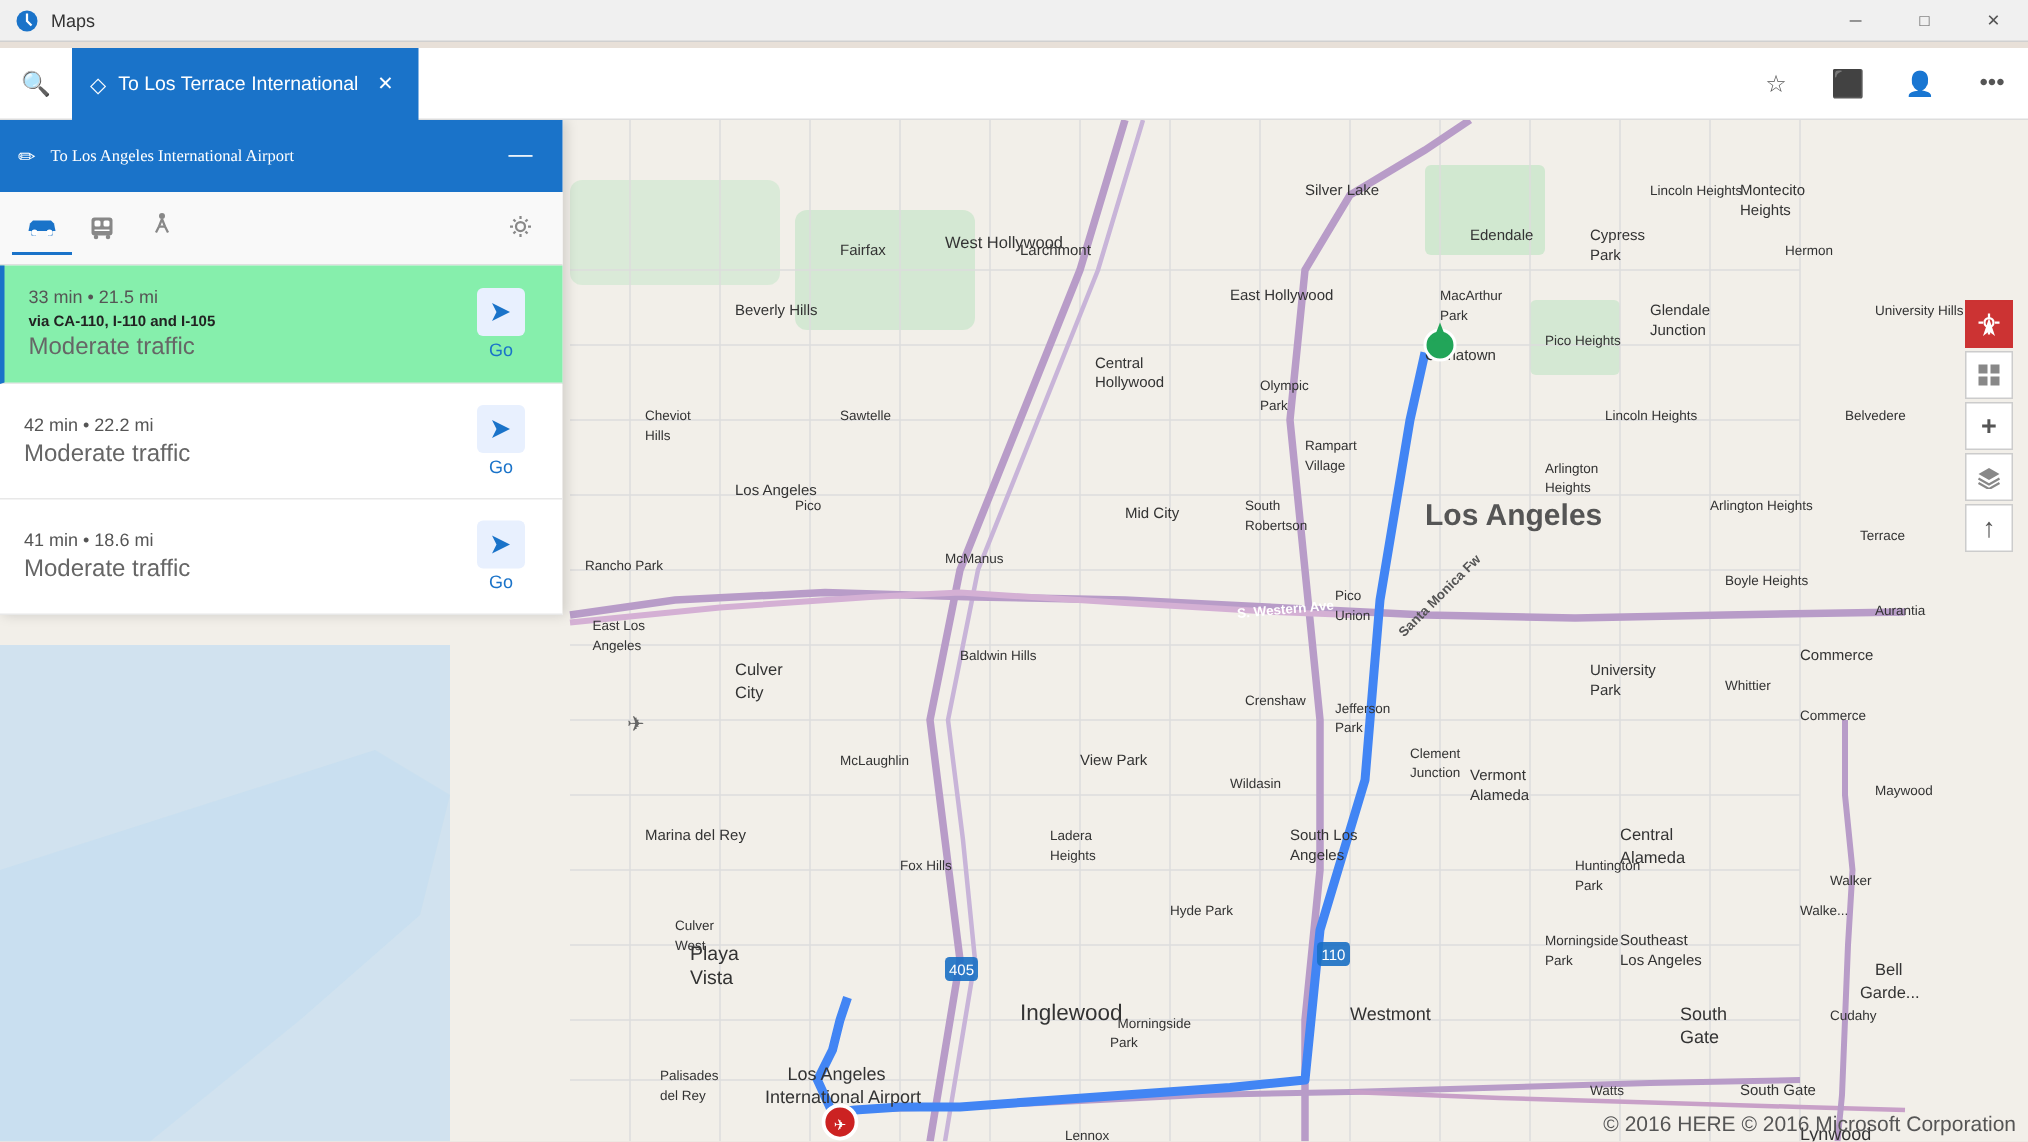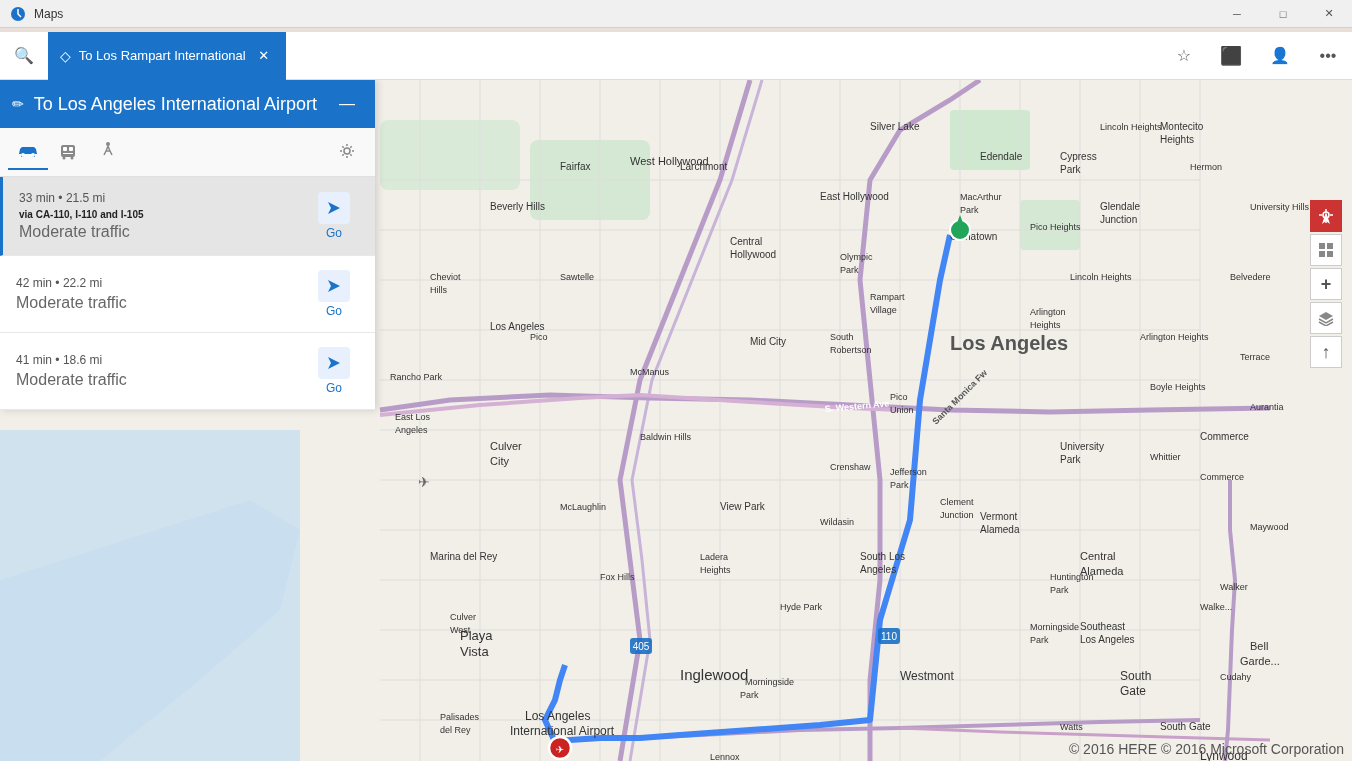--- a/index.html
+++ b/index.html
@@ -47,41 +47,41 @@
 
     
     .left-panel {
       position: absolute; top: 0; left: 0; width: 375px;
       background: white; z-index: 50; box-shadow: 2px 0 8px rgba(0,0,0,0.15);
     }
     .panel-header {
       background: #1a73c9; color: white; height: 48px;
       display: flex; align-items: center; padding: 0 12px; gap: 10px;
     }
-    .panel-header-title { font-size: 18px; font-weight: 400; flex: 1; }
+    .panel-header-title { font-size: 11px; font-weight: 400; flex: 1; font-family: Liberation Serif, serif; }
     .panel-header-btn { width: 32px; height: 32px; display: flex; align-items: center; justify-content: center; cursor: pointer; color: white; }
 
     
     .transport-bar {
       display: flex; align-items: center; padding: 6px 8px; border-bottom: 1px solid #e0e0e0;
       background: #f9f9f9;
     }
     .transport-btn {
       width: 40px; height: 36px; display: flex; align-items: center; justify-content: center;
       cursor: pointer; border-bottom: 2px solid transparent; color: #555;
     }
     .transport-btn.active { border-bottom: 2px solid #1a73c9; color: #1a73c9; }
     .transport-settings { margin-left: auto; }
 
     
     .route-option {
       border-bottom: 1px solid #e8e8e8; padding: 14px 16px;
       display: flex; align-items: center; cursor: pointer; position: relative;
     }
-    .route-option.selected { background: #e5e5e5; border-left: 3px solid #1a73c9; }
+    .route-option.selected { background: #86efac; border-left: 3px solid #1a73c9; }
     .route-info { flex: 1; }
     .route-time-dist { font-size: 12px; color: #555; margin-bottom: 4px; }
     .route-name { font-size: 10px; color: #222; margin-bottom: 3px; font-weight: 700; }
     .route-traffic { font-size: 16px; color: #666; }
     .route-go { display: flex; flex-direction: column; align-items: center; gap: 2px; color: #1a73c9; font-size: 12px; min-width: 50px; }
     .go-arrow { width: 32px; height: 32px; background: #e8f0fe; border-radius: 4px; display: flex; align-items: center; justify-content: center; }
 
     
     .map-controls {
       position: absolute; right: 10px; top: 120px; z-index: 50;
@@ -115,21 +115,21 @@
     <div class="title-bar-btn close">✕</div>
   </div>
 </div>
 
 <div class="app-toolbar">
   <div class="toolbar-btn">
     <span>🔍</span>
   </div>
   <div class="toolbar-tab">
     <span style="font-size:14px;">◇</span>
-    <span style="font-size:13px;">To Los Rampart International</span>
+    <span style="font-size:13px;">To Los Terrace International</span>
     <div class="toolbar-tab-close">
       <span>✕</span>
     </div>
   </div>
   <div class="toolbar-right">
     <div class="toolbar-right-btn">
       <span>☆</span>
     </div>
     <div class="toolbar-right-btn">
       <span style="font-size:18px;">⬛</span>

